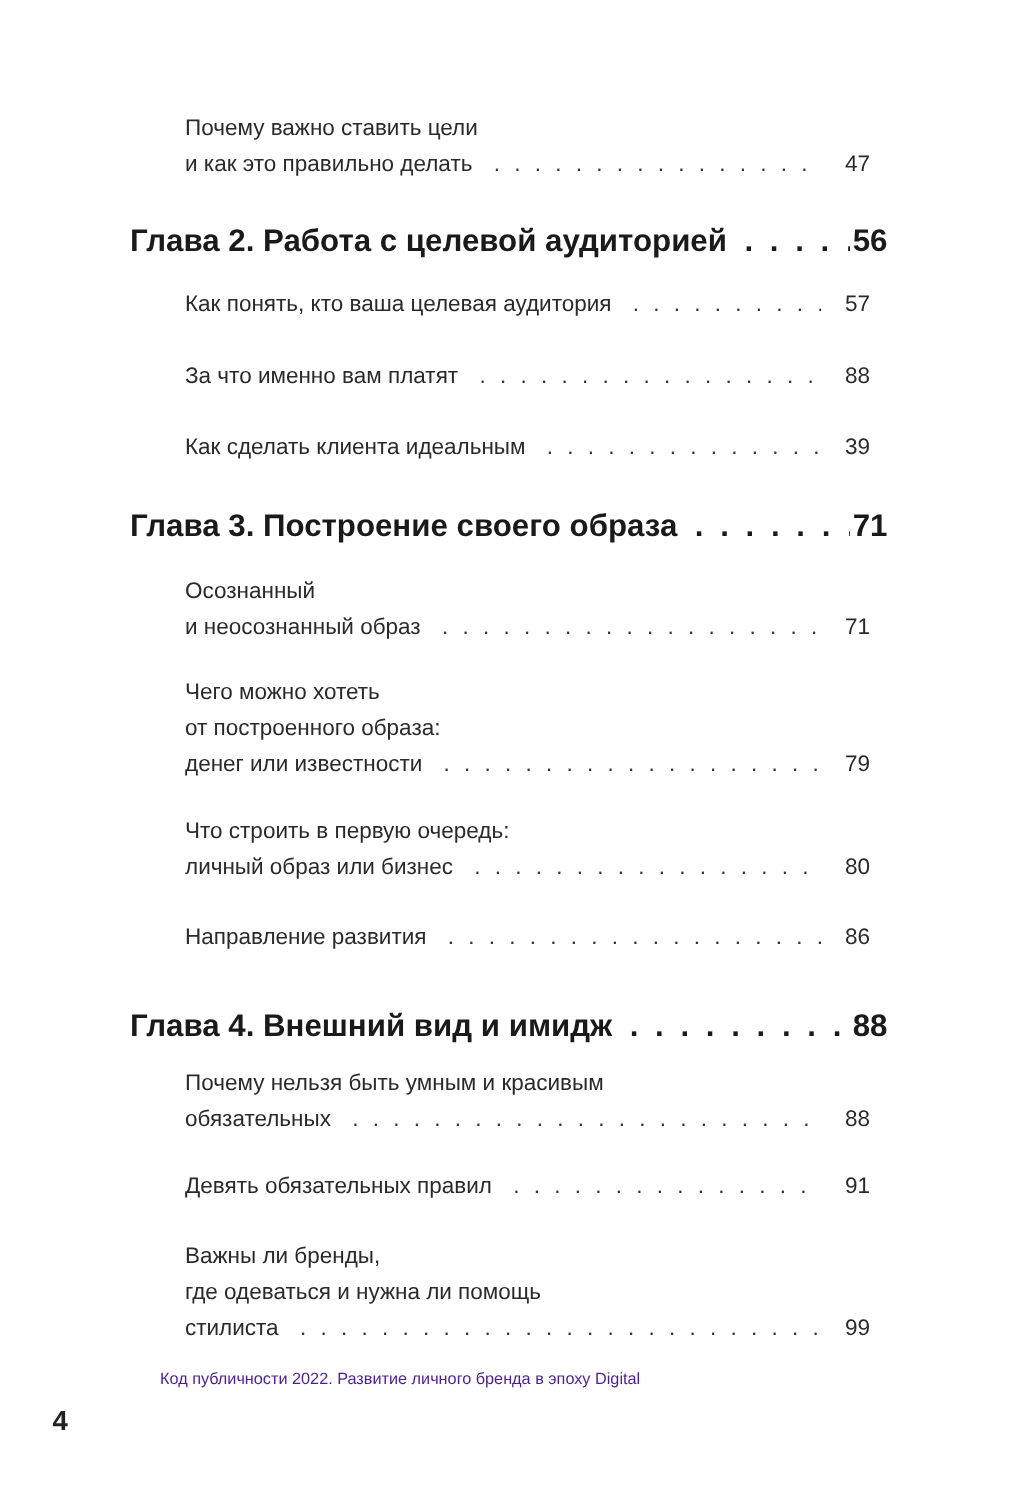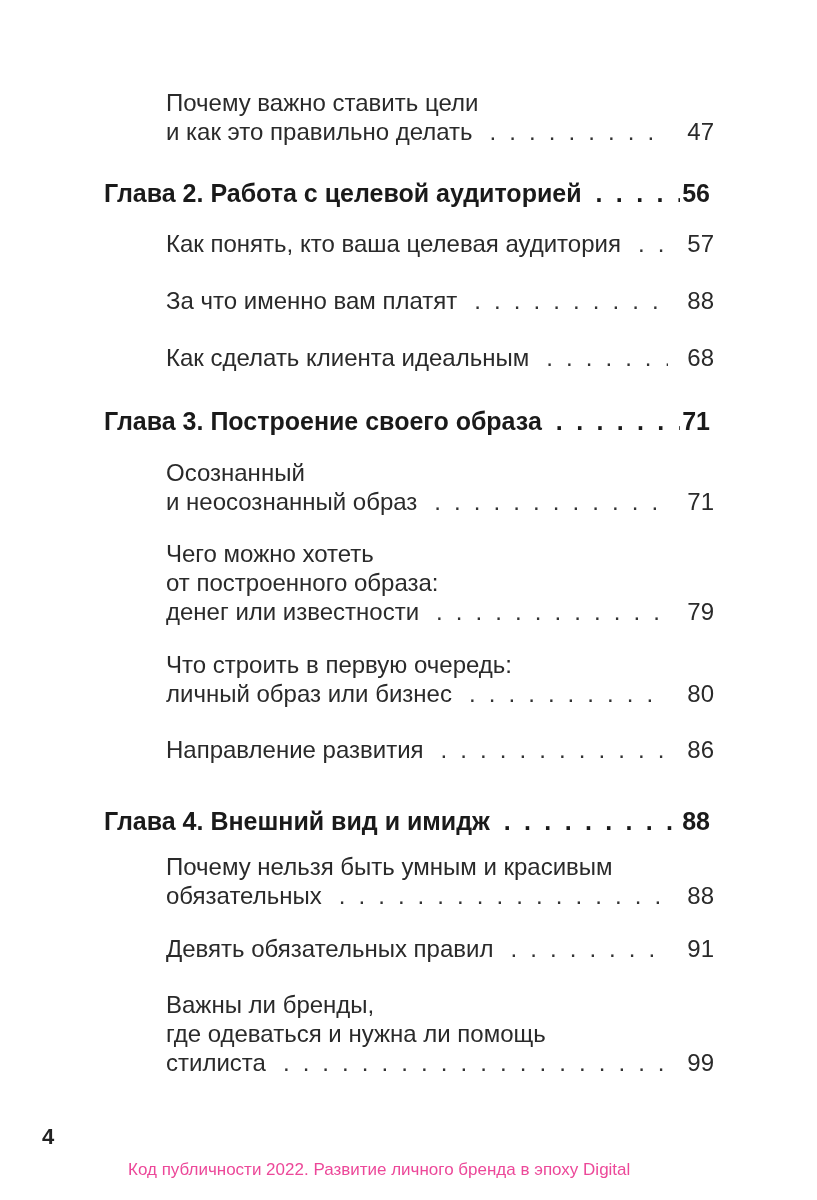--- a/index.html
+++ b/index.html
@@ -1,30 +1,30 @@
 <!DOCTYPE html>
 <html><head>
 <meta charset="utf-8">
 <style>
   html, body { margin: 0; padding: 0; background: #ffffff; }
   body { width: 817px; height: 1200px; position: relative; overflow: hidden;
          font-family: "Liberation Sans", "DejaVu Sans", sans-serif; color: #222222; }
   .page { position: absolute; left: 0; top: 0; width: 817px; height: 1200px; background: #ffffff; }
-  .entry { position: absolute; left: 166px; width: 548px; font-size: 24px; line-height: 29px; color: #2a2a2a; }
+  .entry { position: absolute; left: 148px; width: 548px; font-size: 18px; line-height: 29px; color: #2a2a2a; }
   .entry .line { display: block; white-space: nowrap; }
   .entry .last { display: flex; align-items: baseline; gap: 15px; }
   .entry .last .txt { white-space: nowrap; flex: 0 0 auto; }
   .leader { flex: 1 1 auto; overflow: hidden; white-space: nowrap; letter-spacing: 3.2px; margin: 0 4px 0 2px; color: #333333; }
   .leader::before { content: ". . . . . . . . . . . . . . . . . . . . . . . . . . . . . . . . . . . . . . . . . . . . . . . . . . . . . . . . . . . . . . . . . . . . . . . . . . . . . . . . . . . . . . . . . . . . . . . . ."; }
   .pg { flex: 0 0 auto; white-space: nowrap; }
   .chapter { position: absolute; left: 104px; width: 606px; font-size: 25px; line-height: 30px; font-weight: bold; color: #1a1a1a; display: flex; align-items: baseline; }
   .chapter .txt { white-space: nowrap; flex: 0 0 auto; }
   .chapter .leader { margin: 0 2px 0 14px; font-weight: bold; color: #1a1a1a; }
   .footer-num { position: absolute; left: 42px; top: 1124px; font-size: 22px; font-weight: bold; color: #222; }
-  .footer-title { position: absolute; left: 128px; top: 1160px; font-size: 17px; color: #ec4899; white-space: nowrap; }
+  .footer-title { position: absolute; left: 128px; top: 1095px; font-size: 13px; color: #4c1d95; white-space: nowrap; }
 </style>
 </head>
 <body>
 
 <div class="page">
 
   <div class="entry" style="top:88px">
     <span class="line">Почему важно ставить цели</span>
     <span class="last">
       <span class="txt">и как это правильно делать</span>
@@ -52,21 +52,21 @@
       <span class="txt">За что именно вам платят</span>
       <span class="leader"></span>
       <span class="pg">88</span>
     </span>
   </div>
 
   <div class="entry" style="top:343px">
     <span class="last">
       <span class="txt">Как сделать клиента идеальным</span>
       <span class="leader"></span>
-      <span class="pg">68</span>
+      <span class="pg">39</span>
     </span>
   </div>
 
   <div class="chapter" style="top:406px">
     <span class="txt">Глава 3. Построение своего образа</span>
     <span class="leader"></span>
     <span class="pg">71</span>
   </div>
 
   <div class="entry" style="top:458px">

